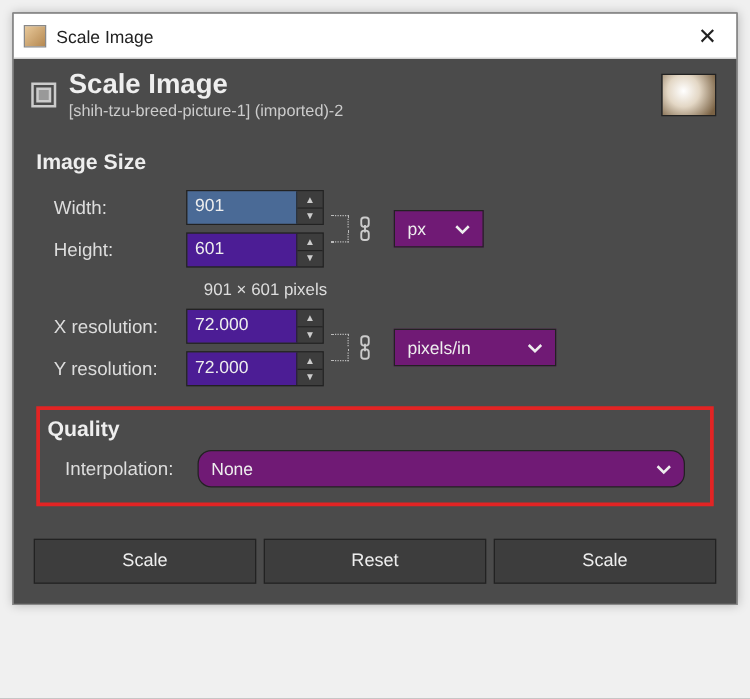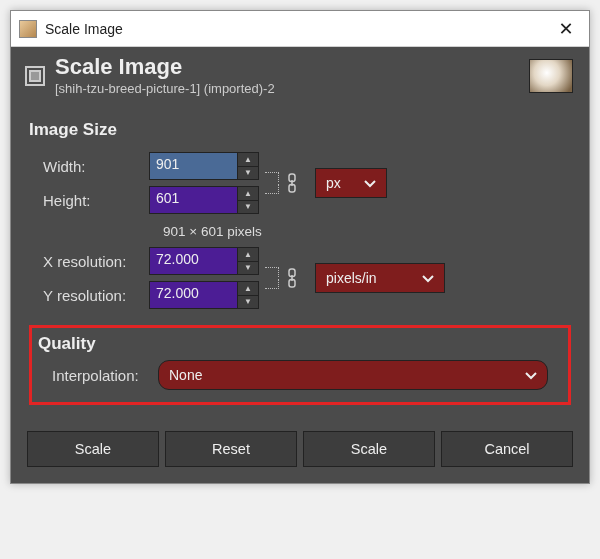--- a/index.html
+++ b/index.html
@@ -166,21 +166,21 @@
     width: 26px;
   }
   .chain-center svg { width:18px; height:22px; }
 
   
   .sel-box {
     display:flex;
     align-items:center;
     justify-content:space-between;
     height: 30px;
-    background:#7f1d1d;
+    background:#701a75;
     border:1px solid #222;
     color:#eee;
     padding: 0 10px;
     font-size: 14px;
     margin-left: 10px;
   }
   .sel-box .chev { margin-left:10px; }
   .sel-box.wide  { width: 130px; }
   .sel-box.small { width: 72px; }
   .sel-box.full  { width: 390px; border-radius: 11px; }
@@ -350,16 +350,15 @@
         </div>
       </div>
     </div>
 
   </div>
 
   <div class="footer">
     <div class="btn">Scale</div>
     <div class="btn">Reset</div>
     <div class="btn">Scale</div>
-    <div class="btn">Cancel</div>
   </div>
 
 </div>
 
 </body></html>

